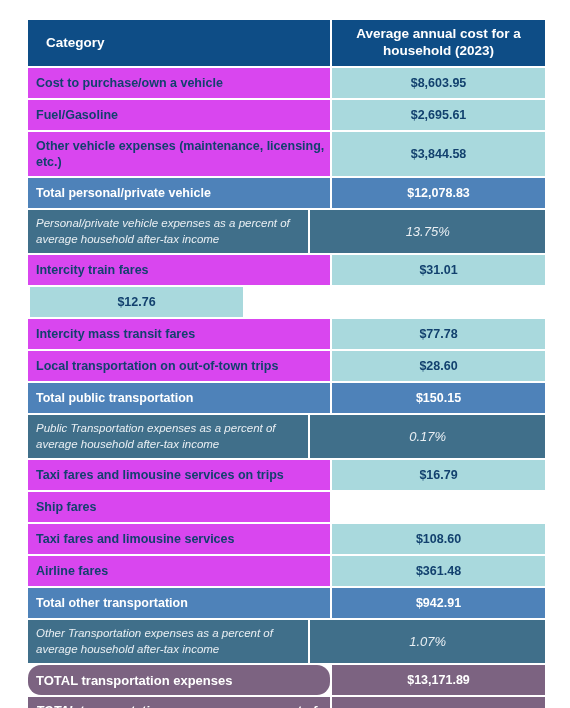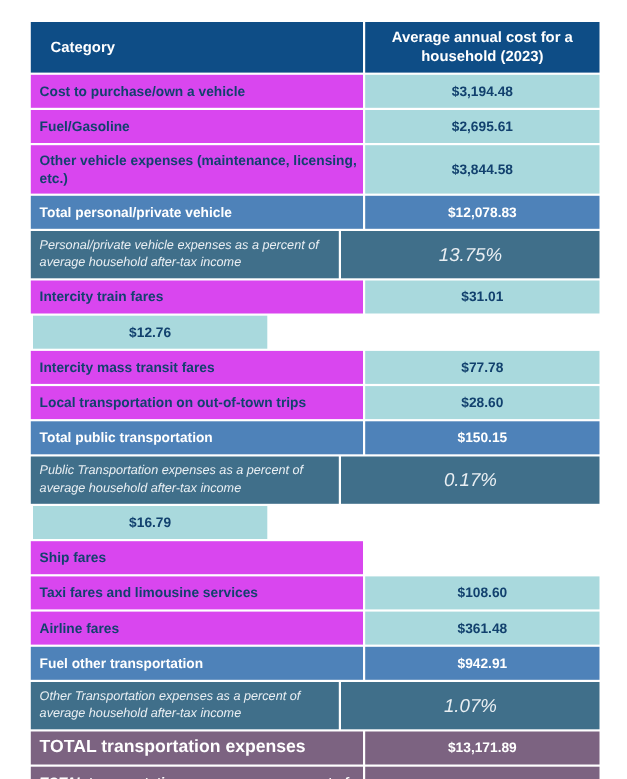--- a/index.html
+++ b/index.html
@@ -98,33 +98,34 @@
     font-weight:normal;
     font-size:11.5px;
     line-height:1.35;
     min-height:34px;
   }
   .row.percent .cell-val{
     background:#406f8a;
     color:#e9eff3;
     font-style:italic;
     font-weight:normal;
-    font-size:17px;
+    font-size:13px;
     min-height:34px;
     margin-left:2px;
     width:252px;
   }
 
   
   .row.grand .cell-cat{
     background:#7c6381;
     color:#ffffff;
     font-weight:bold;
-    font-size:16px;
-    min-height:30px;
+    font-size:13px;
+    min-height:30px;
+    border-radius:13px;
   }
   .row.grand .cell-val{
     background:#7c6381;
     color:#ffffff;
     font-weight:bold;
     font-size:12.5px;
     min-height:30px;
     margin-left:2px;
     width:213px;
   }
@@ -159,21 +160,21 @@
 <div id="table-wrap">
 
   <div class="row header">
     <div class="cell-cat">Category</div>
     <div class="cell-val">Average annual cost for a household (2023)</div>
   </div>
 
   <div id="rows-container">
       <div class="row data">
         <div class="cell-cat">Cost to purchase/own a vehicle</div>
-        <div class="cell-val">$3,194.48</div>
+        <div class="cell-val">$8,603.95</div>
       </div>
       <div class="row data">
         <div class="cell-cat">Fuel/Gasoline</div>
         <div class="cell-val">$2,695.61</div>
       </div>
       <div class="row data twoline">
         <div class="cell-cat">Other vehicle expenses (maintenance, licensing, etc.)</div>
         <div class="cell-val">$3,844.58</div>
       </div>
       <div class="row total">
@@ -201,35 +202,36 @@
       </div>
       <div class="row total">
         <div class="cell-cat">Total public transportation</div>
         <div class="cell-val">$150.15</div>
       </div>
       <div class="row percent">
         <div class="cell-cat">Public Transportation expenses as a percent of average household after-tax income</div>
         <div class="cell-val">0.17%</div>
       </div>
       <div class="row data">
+        <div class="cell-cat">Taxi fares and limousine services on trips</div>
         <div class="cell-val">$16.79</div>
       </div>
       <div class="row data">
         <div class="cell-cat">Ship fares</div>
       </div>
       <div class="row data">
         <div class="cell-cat">Taxi fares and limousine services</div>
         <div class="cell-val">$108.60</div>
       </div>
       <div class="row data">
         <div class="cell-cat">Airline fares</div>
         <div class="cell-val">$361.48</div>
       </div>
       <div class="row total">
-        <div class="cell-cat">Fuel other transportation</div>
+        <div class="cell-cat">Total other transportation</div>
         <div class="cell-val">$942.91</div>
       </div>
       <div class="row percent">
         <div class="cell-cat">Other Transportation expenses as a percent of average household after-tax income</div>
         <div class="cell-val">1.07%</div>
       </div>
       <div class="row grand">
         <div class="cell-cat">TOTAL transportation expenses</div>
         <div class="cell-val">$13,171.89</div>
       </div>

